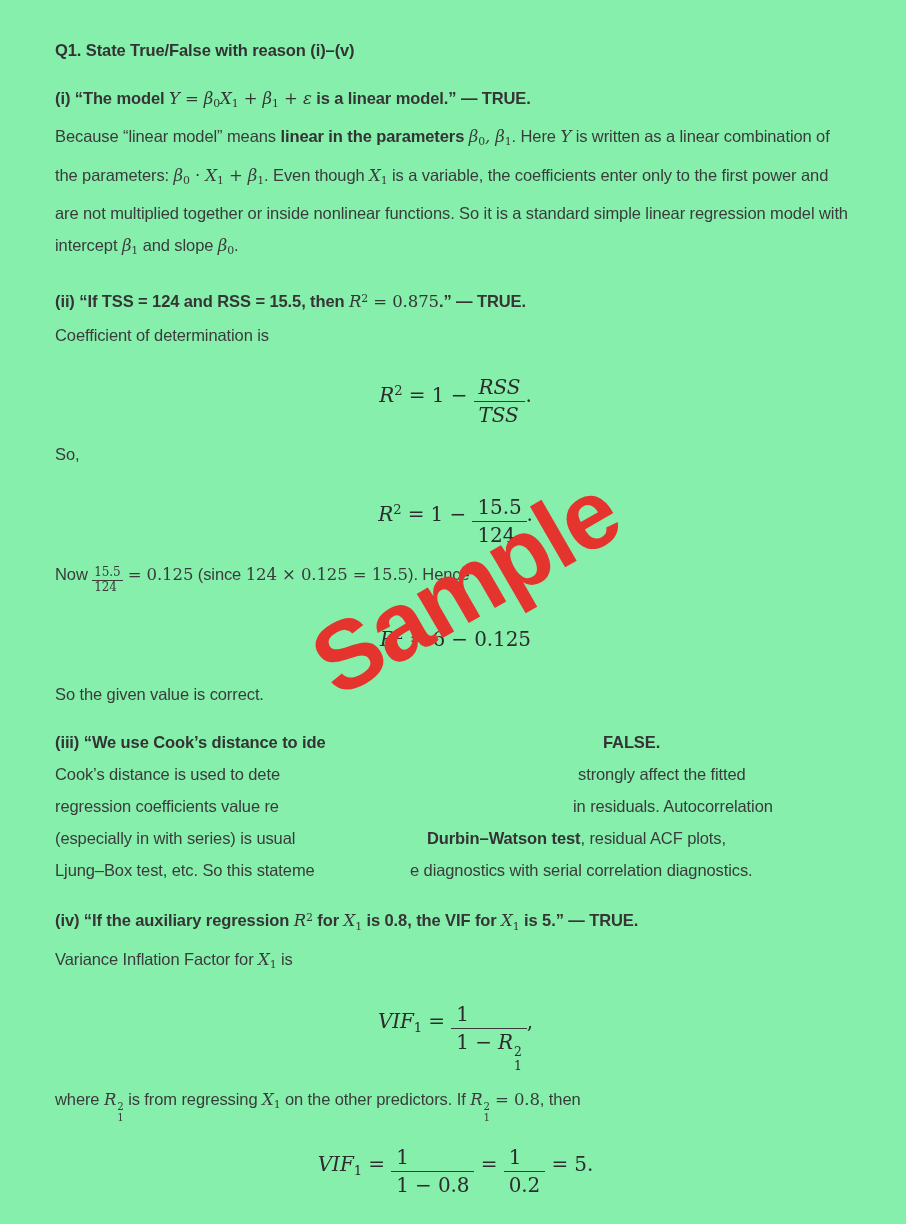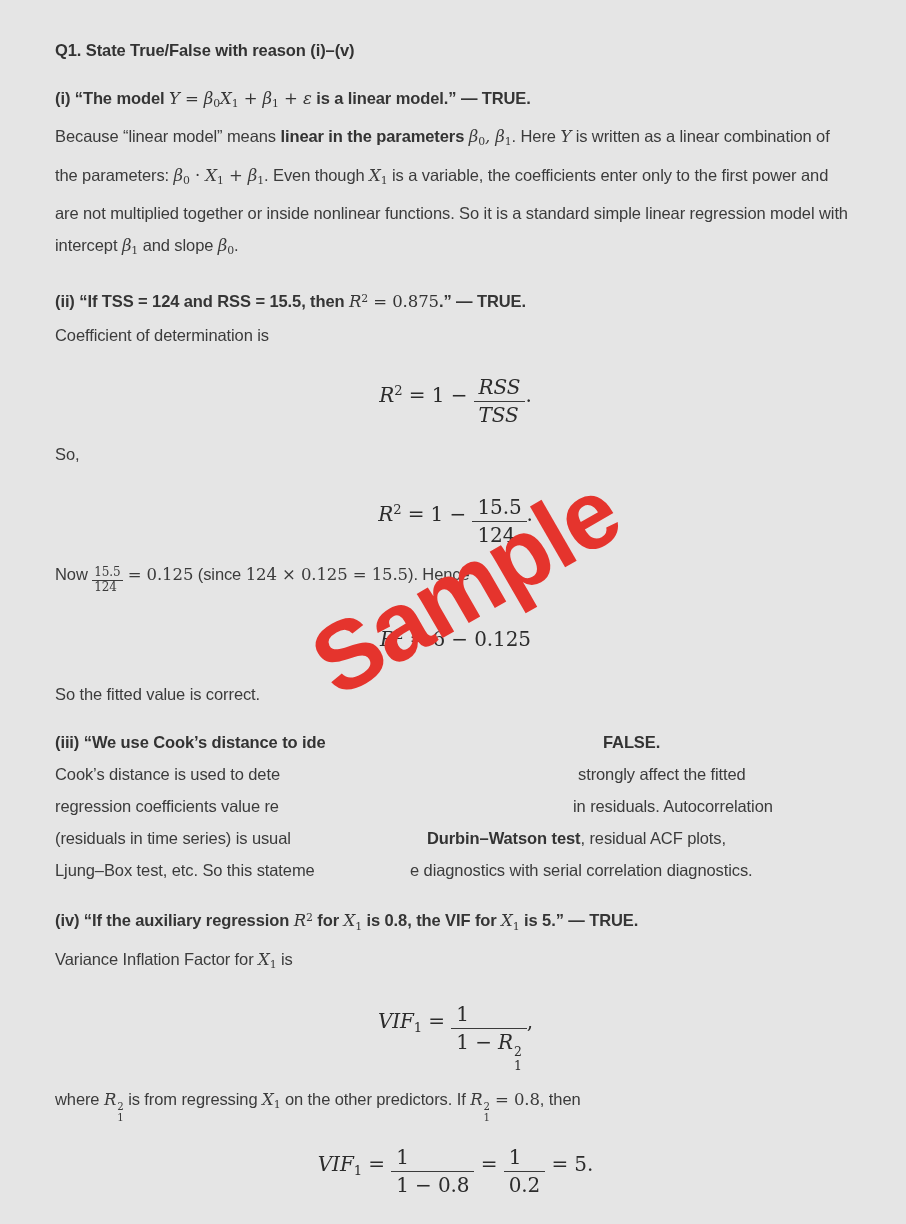--- a/index.html
+++ b/index.html
@@ -1,19 +1,19 @@
 <!DOCTYPE html>
 <html><head>
 <meta charset="utf-8">
 <style>
   html,body{margin:0;padding:0;background:#ffffff;}
   .page{
     position:relative;
     width:906px;height:1224px;
-    background:#e5e5e5;
+    background:#86efac;
     overflow:hidden;
     font-family:"Liberation Sans",sans-serif;
     font-size:16.5px;
     line-height:32px;
     color:#3b3b3b;
     letter-spacing:-0.1px;
     box-sizing:border-box;
     padding:34px 50px 0 55px;
   }
   .p{margin:0 0 0 0;}
@@ -72,37 +72,37 @@
   <p class="p h gap"><span class="b">(i) “The model </span><span class="m">Y</span><span class="mn"> = </span><span class="m">β</span><span class="msub">0</span><span class="m">X</span><span class="msub">1</span><span class="mn"> + </span><span class="m">β</span><span class="msub">1</span><span class="mn"> + </span><span class="m">ε</span><span class="b"> is a linear model.” — TRUE.</span></p>
   <p class="p">Because “linear model” means <span class="b">linear in the parameters</span> <span class="m">β</span><span class="msub">0</span><span class="m">, β</span><span class="msub">1</span>. Here <span class="m">Y</span> is written as a linear combination of the parameters: <span class="m">β</span><span class="msub">0</span><span class="mn"> · </span><span class="m">X</span><span class="msub">1</span><span class="mn"> + </span><span class="m">β</span><span class="msub">1</span>. Even though <span class="m">X</span><span class="msub">1</span> is a variable, the coefficients enter only to the first power and are not multiplied together or inside nonlinear functions. So it is a standard simple linear regression model with intercept <span class="m">β</span><span class="msub">1</span> and slope <span class="m">β</span><span class="msub">0</span>.</p>
 
   <p class="p h gap"><span class="b">(ii) “If TSS = 124 and RSS = 15.5, then </span><span class="m">R</span><span class="msup">2</span><span class="mn"> = 0.875</span><span class="b">.” — TRUE.</span></p>
   <p class="p">Coefficient of determination is</p>
   <div class="formula"><span class="m">R</span><span class="msup">2</span><span class="mn"> = 1 − </span><span class="frac"><span class="fn"><span class="m">RSS</span></span><span class="fd"><span class="m">TSS</span></span></span><span class="mn">.</span></div>
   <p class="p">So,</p>
   <div class="formula"><span class="m">R</span><span class="msup">2</span><span class="mn"> = 1 − </span><span class="frac"><span class="fn">15.5</span><span class="fd">124</span></span><span class="mn">.</span></div>
   <p class="p">Now <span class="frac"><span class="fn">15.5</span><span class="fd">124</span></span><span class="mn"> = 0.125</span> (since <span class="mn">124 × 0.125 = 15.5</span>). Hence</p>
   <div class="formula"><span class="m">R</span><span class="msup">2</span><span class="mn"> = 6 − 0.125</span></div>
-  <p class="p">So the fitted value is correct.</p>
+  <p class="p">So the given value is correct.</p>
 
   <div class="gap">
     <div class="cutline">
       <span class="lf"><span class="b">(iii) “We use Cook’s distance to ide</span></span>
       <span class="rf r0"><span class="b">FALSE.</span></span>
     </div>
     <div class="cutline">
       <span class="lf">Cook’s distance is used to dete</span>
       <span class="rf r1">strongly affect the fitted</span>
     </div>
     <div class="cutline">
       <span class="lf">regression coefficients value re</span>
       <span class="rf r2">in residuals. Autocorrelation</span>
     </div>
     <div class="cutline">
-      <span class="lf">(residuals in time series) is usual</span>
+      <span class="lf">(especially in with series) is usual</span>
       <span class="rf r3"><span class="b">Durbin–Watson test</span>, residual ACF plots,</span>
     </div>
     <div class="cutline">
       <span class="lf">Ljung–Box test, etc. So this stateme</span>
       <span class="rf r4">e diagnostics with serial correlation diagnostics.</span>
     </div>
   </div>
 
   <p class="p h gap"><span class="b">(iv) “If the auxiliary regression </span><span class="m">R</span><span class="msup">2</span><span class="b"> for </span><span class="m">X</span><span class="msub">1</span><span class="b"> is 0.8, the VIF for </span><span class="m">X</span><span class="msub">1</span><span class="b"> is 5.” — TRUE.</span></p>
   <p class="p">Variance Inflation Factor for <span class="m">X</span><span class="msub">1</span> is</p>

